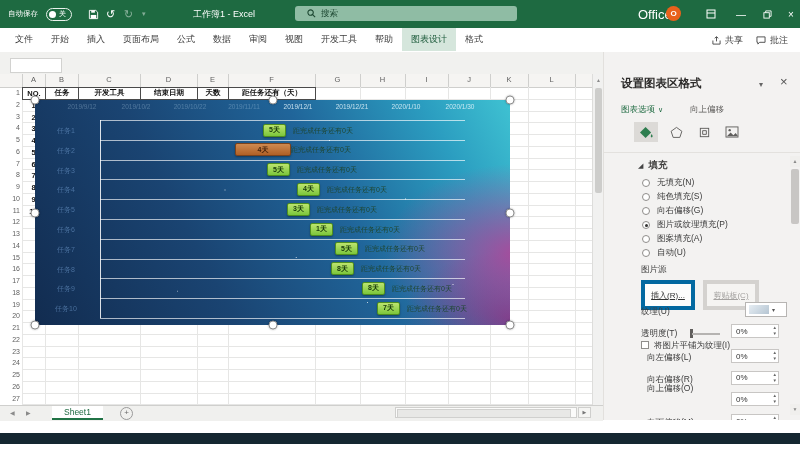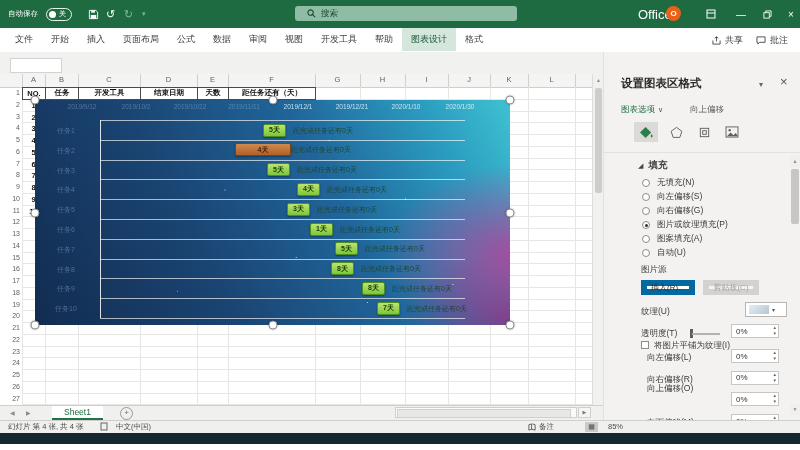--- a/index.html
+++ b/index.html
@@ -95,21 +95,21 @@
   .p-tab2{position:absolute;left:86px;top:52px;font-size:8.5px;color:#5f5e5c;}
   .p-iconbox{position:absolute;top:70px;width:24px;height:20px;display:flex;align-items:center;justify-content:center;}
   .p-iconbox.sel{background:#dcdad7;}
   .p-sep{position:absolute;left:0;top:100px;width:197px;height:1px;background:#e3e1de;}
   .p-fillhdr{position:absolute;left:34px;top:107px;font-size:9.5px;font-weight:bold;color:#3b3a39;display:flex;gap:5px;align-items:center;}
   .tri{font-size:7px;color:#444;}
   .radio-row{position:absolute;left:38px;display:flex;align-items:center;gap:7px;font-size:8.5px;color:#3b3b3b;}
   .radio{width:8px;height:8px;border:1px solid #8f8d8b;border-radius:50%;background:#fff;box-sizing:border-box;position:relative;}
   .radio.sel:after{content:"";position:absolute;left:1.5px;top:1.5px;width:3px;height:3px;border-radius:50%;background:#333;}
   .p-label{position:absolute;font-size:8.5px;color:#3b3b3b;}
-  .p-btn{position:absolute;height:15px;border:6px solid #0369a1;background:#fdfdfc;font-size:8px;color:#333;display:flex;align-items:center;justify-content:center;box-sizing:border-box;}
+  .p-btn{position:absolute;height:30px;border:4px solid #0369a1;background:#fdfdfc;font-size:8px;color:#333;display:flex;align-items:center;justify-content:center;box-sizing:border-box;text-decoration:underline;}
   .p-btn.disabled{color:#a5a3a1;border-color:#d4d2cf;background:#f5f4f2;}
   .texdd{position:absolute;left:141px;top:250px;width:42px;height:15px;border:1px solid #b7b5b3;background:#fff;display:flex;align-items:center;gap:3px;padding-left:3px;box-sizing:border-box;}
   .texprev{width:20px;height:9px;background:linear-gradient(135deg,#e6edf3,#b5c5d2);}
   .spin{position:absolute;width:48px;height:14px;border:1px solid #c8c6c4;background:#fff;font-size:8px;color:#333;box-sizing:border-box;display:flex;align-items:center;padding-left:4px;}
   .spin .arrows{position:absolute;right:1px;top:0;display:flex;flex-direction:column;line-height:6px;font-size:4.5px;color:#666;}
   .slider-track{position:absolute;left:88px;top:281px;width:28px;height:2px;background:#b5b3b1;}
   .slider-thumb{position:absolute;left:86px;top:277px;width:3px;height:9px;background:#5f5d5b;}
   .checkbox{position:absolute;left:37px;top:289px;width:8px;height:8px;border:1px solid #8f8d8b;background:#fff;box-sizing:border-box;}
   .p-scroll{position:absolute;left:186px;top:104px;width:10px;height:260px;}
   .p-scroll .box{position:absolute;left:0;width:10px;height:11px;background:#f0efed;color:#8a8a8a;font-size:5px;text-align:center;line-height:11px;}
@@ -132,20 +132,21 @@
     <span class="tb-item" style="left:88px">
       <svg width="11" height="11" viewBox="0 0 12 12">
           <path d="M1.5 1.5h7l2 2v7h-9z" fill="none" stroke="#fff" stroke-width="1"></path>
           <rect x="3.5" y="1.5" width="4" height="2.5" fill="#fff"></rect>
           <rect x="3" y="6.5" width="6" height="4" fill="#fff"></rect>
         </svg>
     </span>
     <span class="tb-item tb-glyph" style="left:106px">↺</span>
     <span class="tb-item tb-glyph dim" style="left:124px">↻</span>
     <span class="tb-item tb-glyph dim" style="left:142px;font-size:7px">▾</span>
+    <span class="tb-item doc-title">工作簿1 - Excel</span>
     <div class="searchbox abs">
       <svg width="9" height="9" viewBox="0 0 10 10">
           <circle cx="4" cy="4" r="3" fill="none" stroke="#1c4731" stroke-width="1.2"></circle>
           <line x1="6.3" y1="6.3" x2="9" y2="9" stroke="#1c4731" stroke-width="1.2"></line>
         </svg>
       <span>搜索</span>
     </div>
     <span class="tb-item office-label">Office</span>
     <span class="avatar abs">O</span>
     <span class="tb-item winbtn" style="left:702px">
@@ -379,39 +380,20 @@
   <div class="tabsrow"></div>
   <span class="tabnav" style="left:10px">◀</span>
   <span class="tabnav" style="left:26px">▶</span>
   <div class="sheettab">Sheet1</div>
   <div class="addsheet">+</div>
   <div class="hscroll">
       <div class="hthumb"></div>
     </div>
   <div class="hs-arrow">▶</div>
 
-  <div class="statusbar">
-    <span class="sb-item" style="left:8px">幻灯片 第 4 张, 共 4 张</span>
-    <span class="sb-item" style="left:100px">
-      <svg width="8" height="9" viewBox="0 0 8 9">
-          <rect x="1" y="1" width="6" height="7" fill="none" stroke="#666"></rect>
-        </svg>
-    </span>
-    <span class="sb-item" style="left:116px">中文(中国)</span>
-    <span class="sb-item" style="left:528px">
-      <svg width="8" height="8" viewBox="0 0 9 9">
-          <path d="M1 8V2l3-1v6zM4 7l4 1V2L5 1" fill="none" stroke="#555"></path>
-        </svg>
-      <span>备注</span>
-    </span>
-    <span class="sb-item" style="left:585px">
-        <span class="viewicon">▦</span>
-      </span>
-    <span class="sb-item" style="left:608px">85%</span>
-  </div>
 
   <div class="darkbar"></div>
 
   <div class="panel">
     <div class="p-title">设置图表区格式</div>
     <div class="p-caret">▾</div>
     <div class="p-close">×</div>
     <div class="p-tab1">
       <span>图表选项</span>
       <span style="color:#1e6a41;font-size:7px">∨</span>
@@ -448,21 +430,21 @@
       <span class="tri">◢</span>
       <span>填充</span>
     </div>
     <div id="fill-options">
         <div class="radio-row" style="top: 125px;">
           <span class="radio"></span>
           <span>无填充(N)</span>
         </div>
         <div class="radio-row" style="top: 139px;">
           <span class="radio"></span>
-          <span>向左偏移(S)</span>
+          <span>纯色填充(S)</span>
         </div>
         <div class="radio-row" style="top: 153px;">
           <span class="radio"></span>
           <span>向右偏移(G)</span>
         </div>
         <div class="radio-row" style="top: 167px;">
           <span class="radio sel"></span>
           <span>图片或纹理填充(P)</span>
         </div>
         <div class="radio-row" style="top: 181px;">

